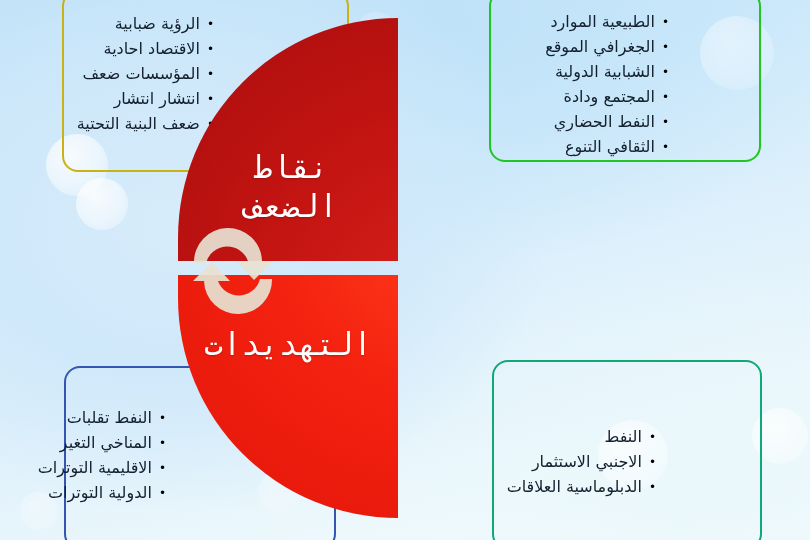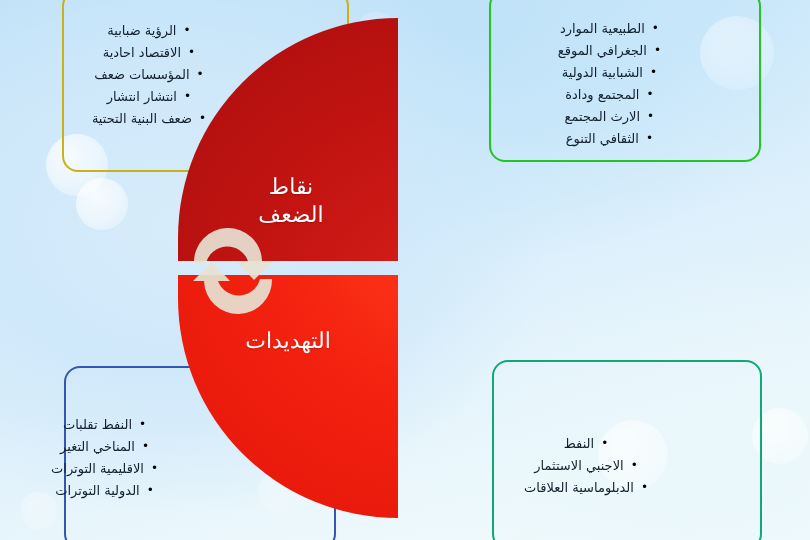--- a/index.html
+++ b/index.html
@@ -51,27 +51,27 @@
     background: transparent;
   }
   .callout-tl { left: 62px;  top: -10px;  width: 287px; height: 182px; border-color: #c9b215; }
   .callout-tr { left: 489px; top: -10px;  width: 272px; height: 172px; border-color: #22c523; }
   .callout-bl { left: 64px;  top: 366px;  width: 272px; height: 184px; border-color: #3556b0; }
   .callout-br { left: 492px; top: 360px;  width: 270px; height: 190px; border-color: #11a878; }
 
   .bullet-list {
     position: absolute;
     direction: rtl;
-    text-align: center;
+    text-align: right;
     list-style: none;
-    margin: 12px;
+    margin: 4px;
     padding: 0;
     font-family: "DejaVu Sans", sans-serif;
     color: #13202e;
-    font-size: 13px;
+    font-size: 16px;
     line-height: 1.0;
   }
   .bullet-list li {
     white-space: nowrap;
     margin-bottom: 9px;
   }
   .bullet-list li::before {
     content: "\2022";
     display: inline-block;
     margin-left: 7px;
@@ -95,22 +95,22 @@
   }
   .quad {
     position: absolute;
     width: 220px;
     height: 243px;
     overflow: hidden;
   }
   .quad .label {
     position: absolute;
     color: #ffffff;
-    font-family: Liberation Sans, sans-serif;
-    font-size: 22px;
+    font-family: Liberation Mono, monospace;
+    font-size: 31px;
     font-weight: 400;
     direction: rtl;
     white-space: pre-line;
     line-height: 1.28;
     text-align: center;
     text-shadow: 0 1px 2px rgba(0,0,0,0.18);
   }
 
   
   .q-weak {
@@ -179,21 +179,21 @@
     <li>المؤسسات ضعف</li>
     <li>انتشار انتشار</li>
     <li>ضعف البنية التحتية</li>
   </ul>
 
   <ul class="bullet-list list-tr">
     <li>الطبيعية الموارد</li>
     <li>الجغرافي الموقع</li>
     <li>الشبابية الدولية</li>
     <li>المجتمع ودادة</li>
-    <li>الارث المجتمع</li>
+    <li>النفط الحضاري</li>
     <li>الثقافي التنوع</li>
   </ul>
 
   <ul class="bullet-list list-br">
     <li>النفط</li>
     <li>الاجنبي الاستثمار</li>
     <li>الدبلوماسية العلاقات</li>
   </ul>
 
   <ul class="bullet-list list-bl">

